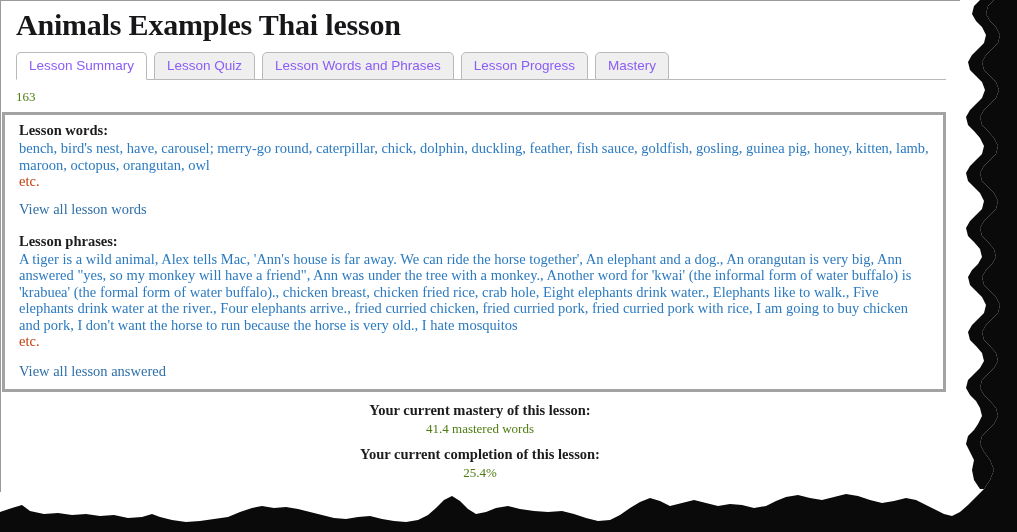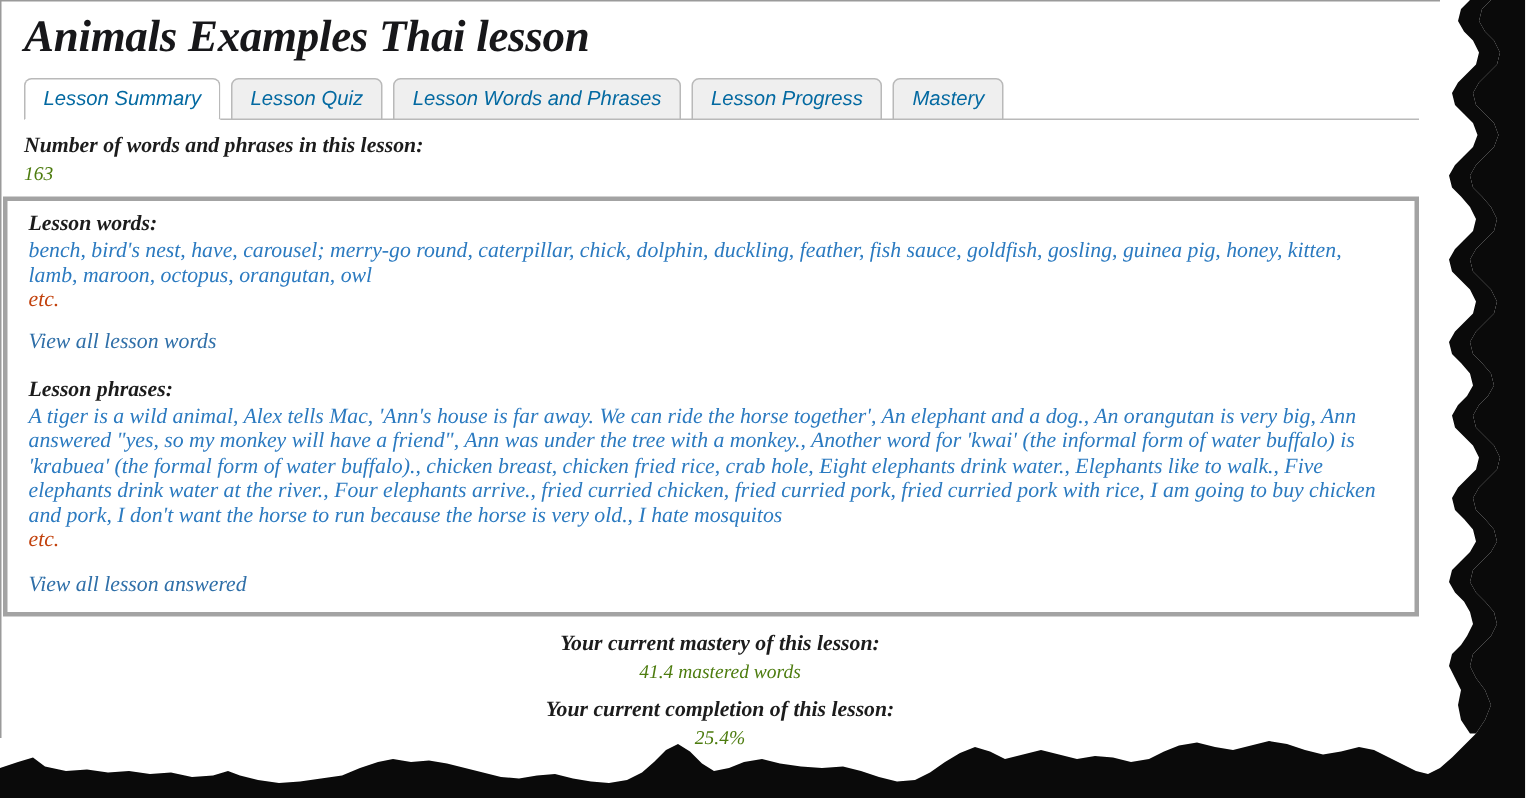--- a/index.html
+++ b/index.html
@@ -28,21 +28,20 @@
     position: absolute;
     left: 0; top: 0;
     width: 960px; height: 1px;
     background: #9a9a9a;
   }
 
   #content {
     position: absolute;
     left: 0; top: 0;
     width: 960px;
-    font-style: italic;
   }
 
   .page-title {
     font-family: "Liberation Serif", serif;
     font-size: 30px;
     font-weight: bold;
     color: #17171a;
     margin: 0;
     padding: 8px 0 0 16px;
     letter-spacing: -0.2px;
@@ -61,21 +60,21 @@
     right: 14px;
     bottom: 0;
     height: 1px;
     background: #b9b9b9;
   }
   .tab {
     position: relative;
     display: inline-block;
     font-family: "Liberation Sans", sans-serif;
     font-size: 13.5px;
-    color: #0369a1;
+    color: #8b5cf6;
     background: #efefef;
     border: 1px solid #b9b9b9;
     border-radius: 5px 5px 0 0;
     padding: 5px 12px 6px 12px;
     line-height: 15px;
     vertical-align: bottom;
     margin-right: 3px;
     z-index: 1;
     cursor: pointer;
   }
@@ -173,21 +172,20 @@
       <div class="tab active">Lesson Summary</div>
       <div class="tab">Lesson Quiz</div>
       <div class="tab">Lesson Words and Phrases</div>
       <div class="tab">Lesson Progress</div>
       <div class="tab">Mastery</div>
     </div>
 
     <div class="body-wrap">
 
       <div class="block" id="count-block">
-        <div class="lbl">Number of words and phrases in this lesson:</div>
         <div class="val">163</div>
       </div>
 
       <div id="highlight-box">
 
         <div class="block">
           <div class="lbl">Lesson words:</div>
           <div class="listtext">bench, bird's nest, have, carousel; merry-go round, caterpillar, chick, dolphin, duckling, feather, fish sauce, goldfish, gosling, guinea pig, honey, kitten, lamb, maroon, octopus, orangutan, owl</div>
           <div class="etc">etc.</div>
           <div class="gap-10"></div>

